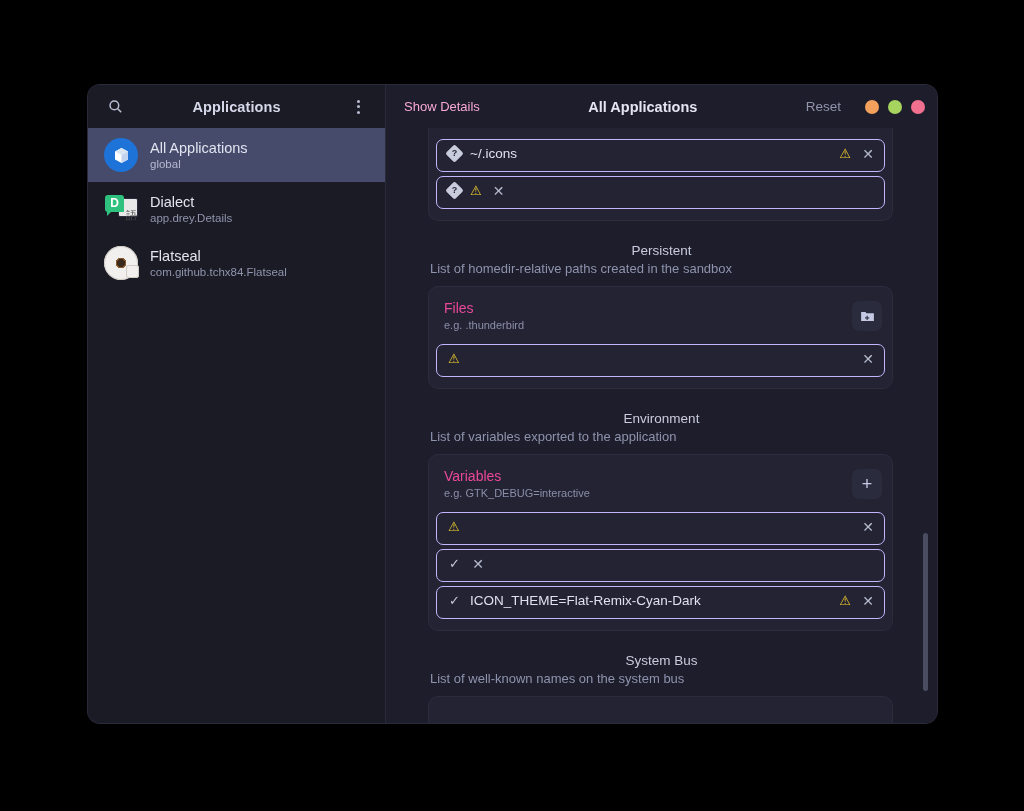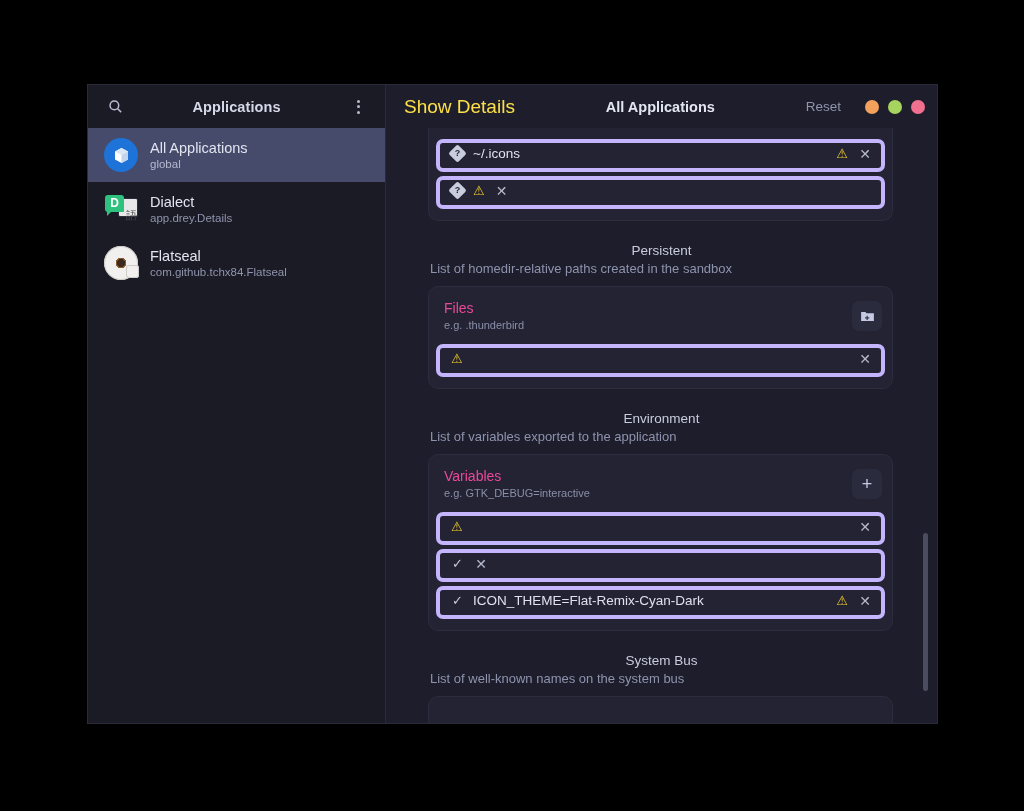--- a/index.html
+++ b/index.html
@@ -9,21 +9,21 @@
     font-family: "Liberation Sans", sans-serif;
     overflow: hidden;
   }
 
   
   #window {
     position: absolute;
     left: 88px; top: 85px;
     width: 849px; height: 638px;
     background: #1d1d2b;
-    border-radius: 0;
+    border-radius: 12px;
     overflow: hidden;
     display: flex;
     box-shadow: 0 0 0 1px #2a2a3a;
   }
 
   
   #sidebar {
     width: 298px;
     background: #1b1b26;
     border-right: 1px solid #2a2a38;
@@ -112,21 +112,21 @@
   }
 
   
   #main { flex: 1; position: relative; background: #1d1d2b; overflow: hidden; }
   #main-header {
     height: 43px;
     display: flex; align-items: center;
     padding: 0 12px 0 18px;
     gap: 10px;
   }
-  #show-details { font-size: 19px; color: #fde047; }
+  #show-details { font-size: 13px; color: #f9a8d4; }
   #main-title {
     flex: 1; text-align: center;
     font-size: 14.5px; font-weight: bold; color: #e3e5f1;
   }
   #reset-btn { font-size: 13.5px; color: #9095ad; }
   #wincontrols { display: flex; gap: 9px; align-items: center; margin-left: 14px; }
   #wincontrols span { width: 14px; height: 14px; border-radius: 50%; display: block; }
 
   
   #scroll {
@@ -152,21 +152,21 @@
   }
   .section-sub {
     font-size: 13px; color: #8e93ad;
     margin: 0 0 10px 2px;
   }
 
   
   .lrow {
     display: flex; align-items: center;
     height: 33px;
-    border: 4px solid #c4b5fd;
+    border: 1px solid #c4b5fd;
     border-radius: 7px;
     padding: 0 8px 4px 11px;
     gap: 9px;
     background: transparent;
     margin: 4px 0;
   }
   .lrow .txt { flex: 1; font-size: 13.5px; color: #dfe1ee; white-space: nowrap; overflow: hidden; }
   .lrow .txt.empty { color: transparent; }
   .warn { color: #f4d02a; font-size: 13px; line-height: 1; flex: none; }
   .close-x {

